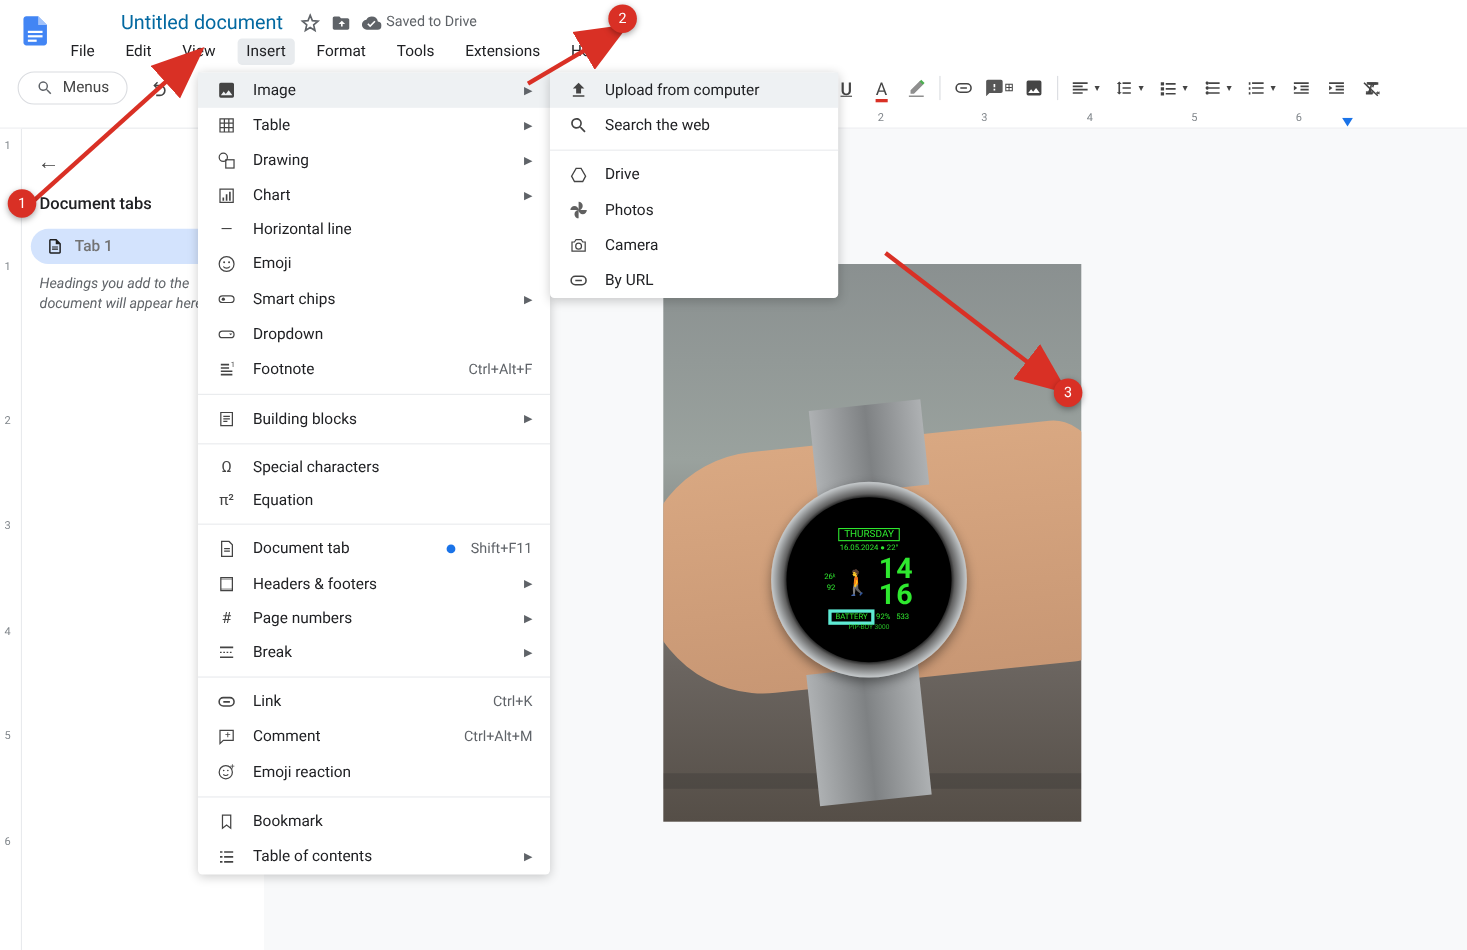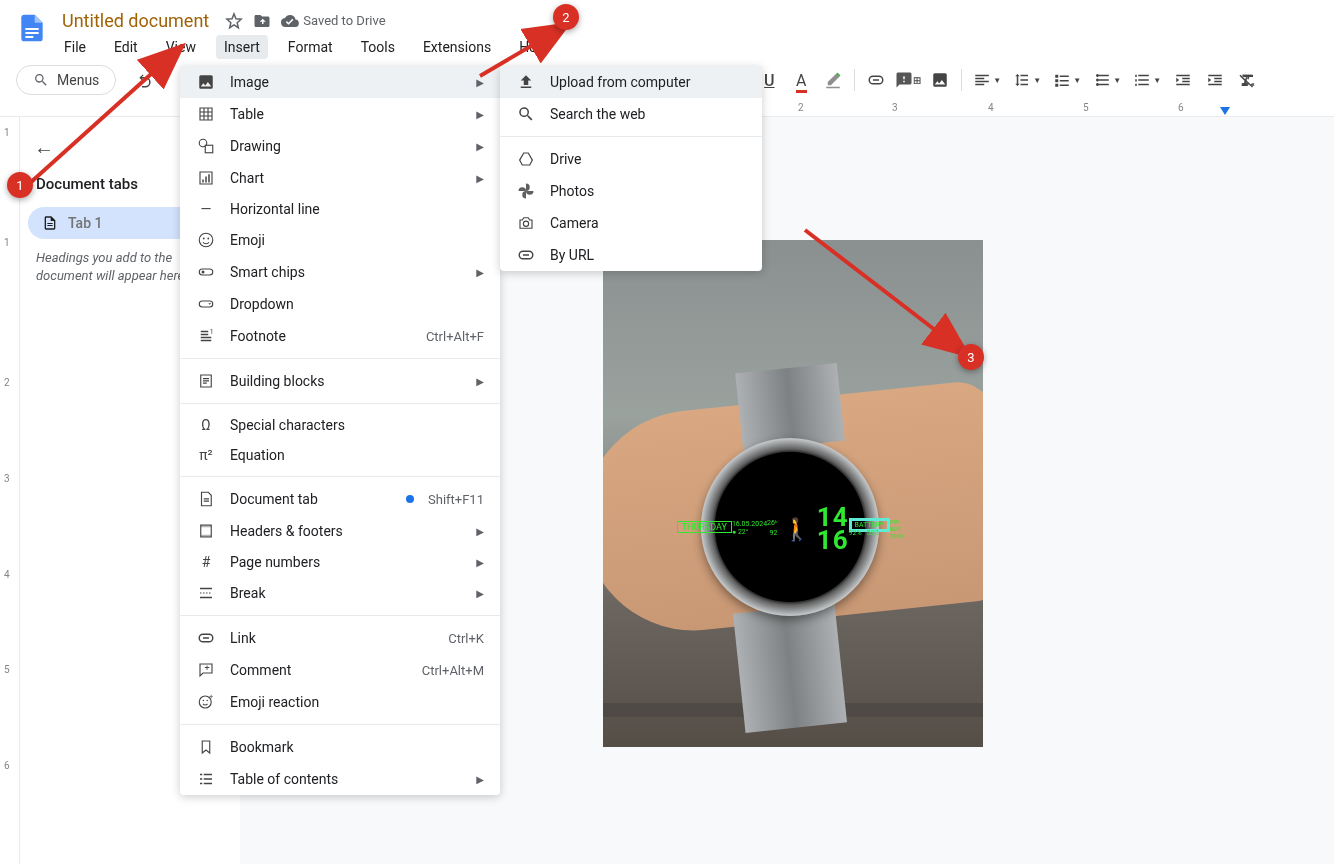--- a/index.html
+++ b/index.html
@@ -2,21 +2,21 @@
 <html><head>
 <meta charset="utf-8">
 <style>
 * { box-sizing: border-box; margin: 0; padding: 0; font-family: 'Google Sans', Roboto, Arial, sans-serif; }
 body { background: #fff; width: 1334px; height: 864px; overflow: hidden; position: relative; }
 .header { display: flex; align-items: flex-start; padding: 8px 16px 0 12px; }
 .docs-icon { width: 40px; height: 40px; display: flex; align-items: center; justify-content: center; }
 .docs-icon svg { width: 32px; height: 32px; }
 .title-area { flex: 1; margin-left: 4px; }
 .title-row { display: flex; align-items: center; gap: 10px; }
-.doc-title { font-size: 18px; color: #a16207; padding: 2px 6px; }
+.doc-title { font-size: 18px; color: #0369a1; padding: 2px 6px; margin-left: 48px; }
 .title-icon { color: #5f6368; display: flex; align-items: center; }
 .saved { color: #5f6368; font-size: 13px; display: flex; align-items: center; gap: 4px; }
 .menubar { display: flex; gap: 12px; margin-top: 2px; }
 .menu-item { padding: 4px 8px; font-size: 14px; color: #202124; border-radius: 4px; cursor: pointer; }
 .menu-item.active { background: #e8ebee; }
 .toolbar { display: flex; align-items: center; padding: 6px 16px; gap: 2px; }
 .menus-pill { display: flex; align-items: center; gap: 8px; border: 1px solid #dadce0; border-radius: 20px; padding: 6px 16px; color: #444; font-size: 14px; margin-right: 12px; }
 .tbtn { width: 30px; height: 30px; display: flex; align-items: center; justify-content: center; color: #444; border-radius: 4px; }
 .tbtn.dd { width: 38px; }
 .divider-v { width: 1px; height: 22px; background: #dadce0; margin: 0 4px; }
@@ -39,21 +39,21 @@
 .dd-row .lefticon { width: 20px; display: flex; justify-content: center; color: #444; }
 .dd-row .label { flex: 1; }
 .dd-row .shortcut { color: #5f6368; font-size: 13px; }
 .dd-row .arrow { color: #5f6368; font-size: 10px; }
 .dd-row .dot { width: 8px; height: 8px; background: #1a73e8; border-radius: 50%; }
 .dd-sep { height: 1px; background: #e8eaed; margin: 6px 0; }
 .watch-img { position: absolute; left: 603px; top: 240px; width: 380px; height: 507px; }
 .watch-bg { width: 100%; height: 100%; background: linear-gradient(180deg, #8a9090 0%, #9aa29e 35%, #6b6560 72%, #554e47 100%); position: relative; overflow: hidden; }
 .arm { position: absolute; left: -20px; top: 160px; width: 420px; height: 220px; background: linear-gradient(180deg, #d9a882 0%, #c89774 100%); border-radius: 120px 40px 40px 120px; transform: rotate(-6deg); }
 .watch-case { position: absolute; left: 98px; top: 198px; width: 178px; height: 178px; border-radius: 50%; background: radial-gradient(circle, #000 0%, #000 58%, #606060 62%, #bfc3c5 70%, #9ea2a4 100%); box-shadow: 0 4px 10px rgba(0,0,0,.4); }
-.watch-face { position: absolute; left: 14px; top: 14px; width: 150px; height: 150px; border-radius: 50%; background: #000; display: flex; flex-direction: row; align-items: center; justify-content: center; color: #2fe82f; font-family: monospace; }
+.watch-face { position: absolute; left: 14px; top: 14px; width: 150px; height: 150px; border-radius: 50%; background: #000; display: flex; flex-direction: column; align-items: center; justify-content: center; color: #2fe82f; font-family: monospace; }
 .wf-day { font-size: 9px; border: 1px solid #2fe82f; padding: 0 4px; }
 .wf-date { font-size: 7px; margin-top: 2px; }
 .wf-mid { display: flex; align-items: center; gap: 6px; margin-top: 4px; }
 .wf-boy { font-size: 22px; }
 .wf-time { font-size: 26px; line-height: 0.9; font-weight: bold; letter-spacing: 1px; }
 .wf-bat { font-size: 7px; margin-top: 4px; }
 .wf-bot { font-size: 6px; margin-top: 2px; opacity: .8; }
 .strap { position: absolute; background: linear-gradient(90deg, #aeb1b3 0%, #7e8183 50%, #aeb1b3 100%); }
 .strap.s1 { left: 136px; top: 128px; width: 102px; height: 78px; transform: rotate(-6deg); }
 .strap.s2 { left: 136px; top: 368px; width: 102px; height: 120px; transform: rotate(-6deg); }

